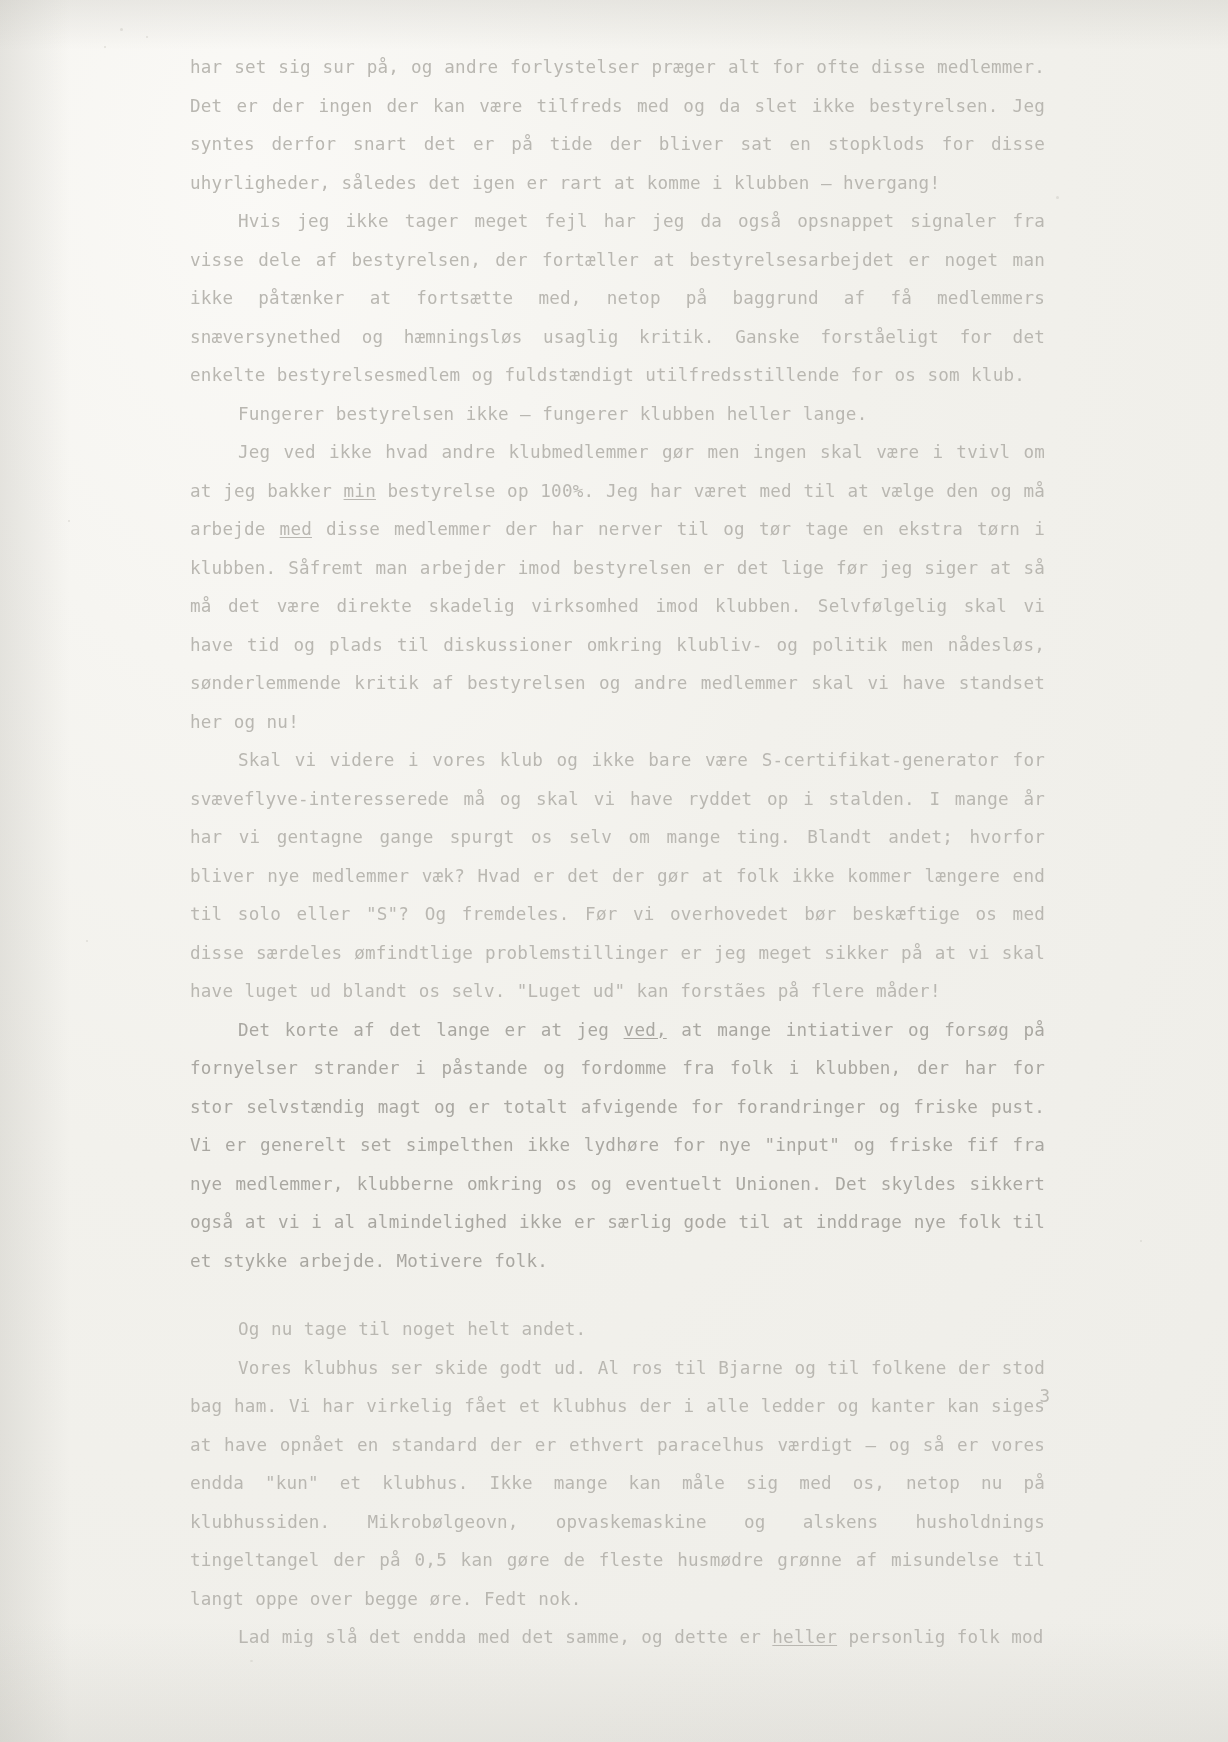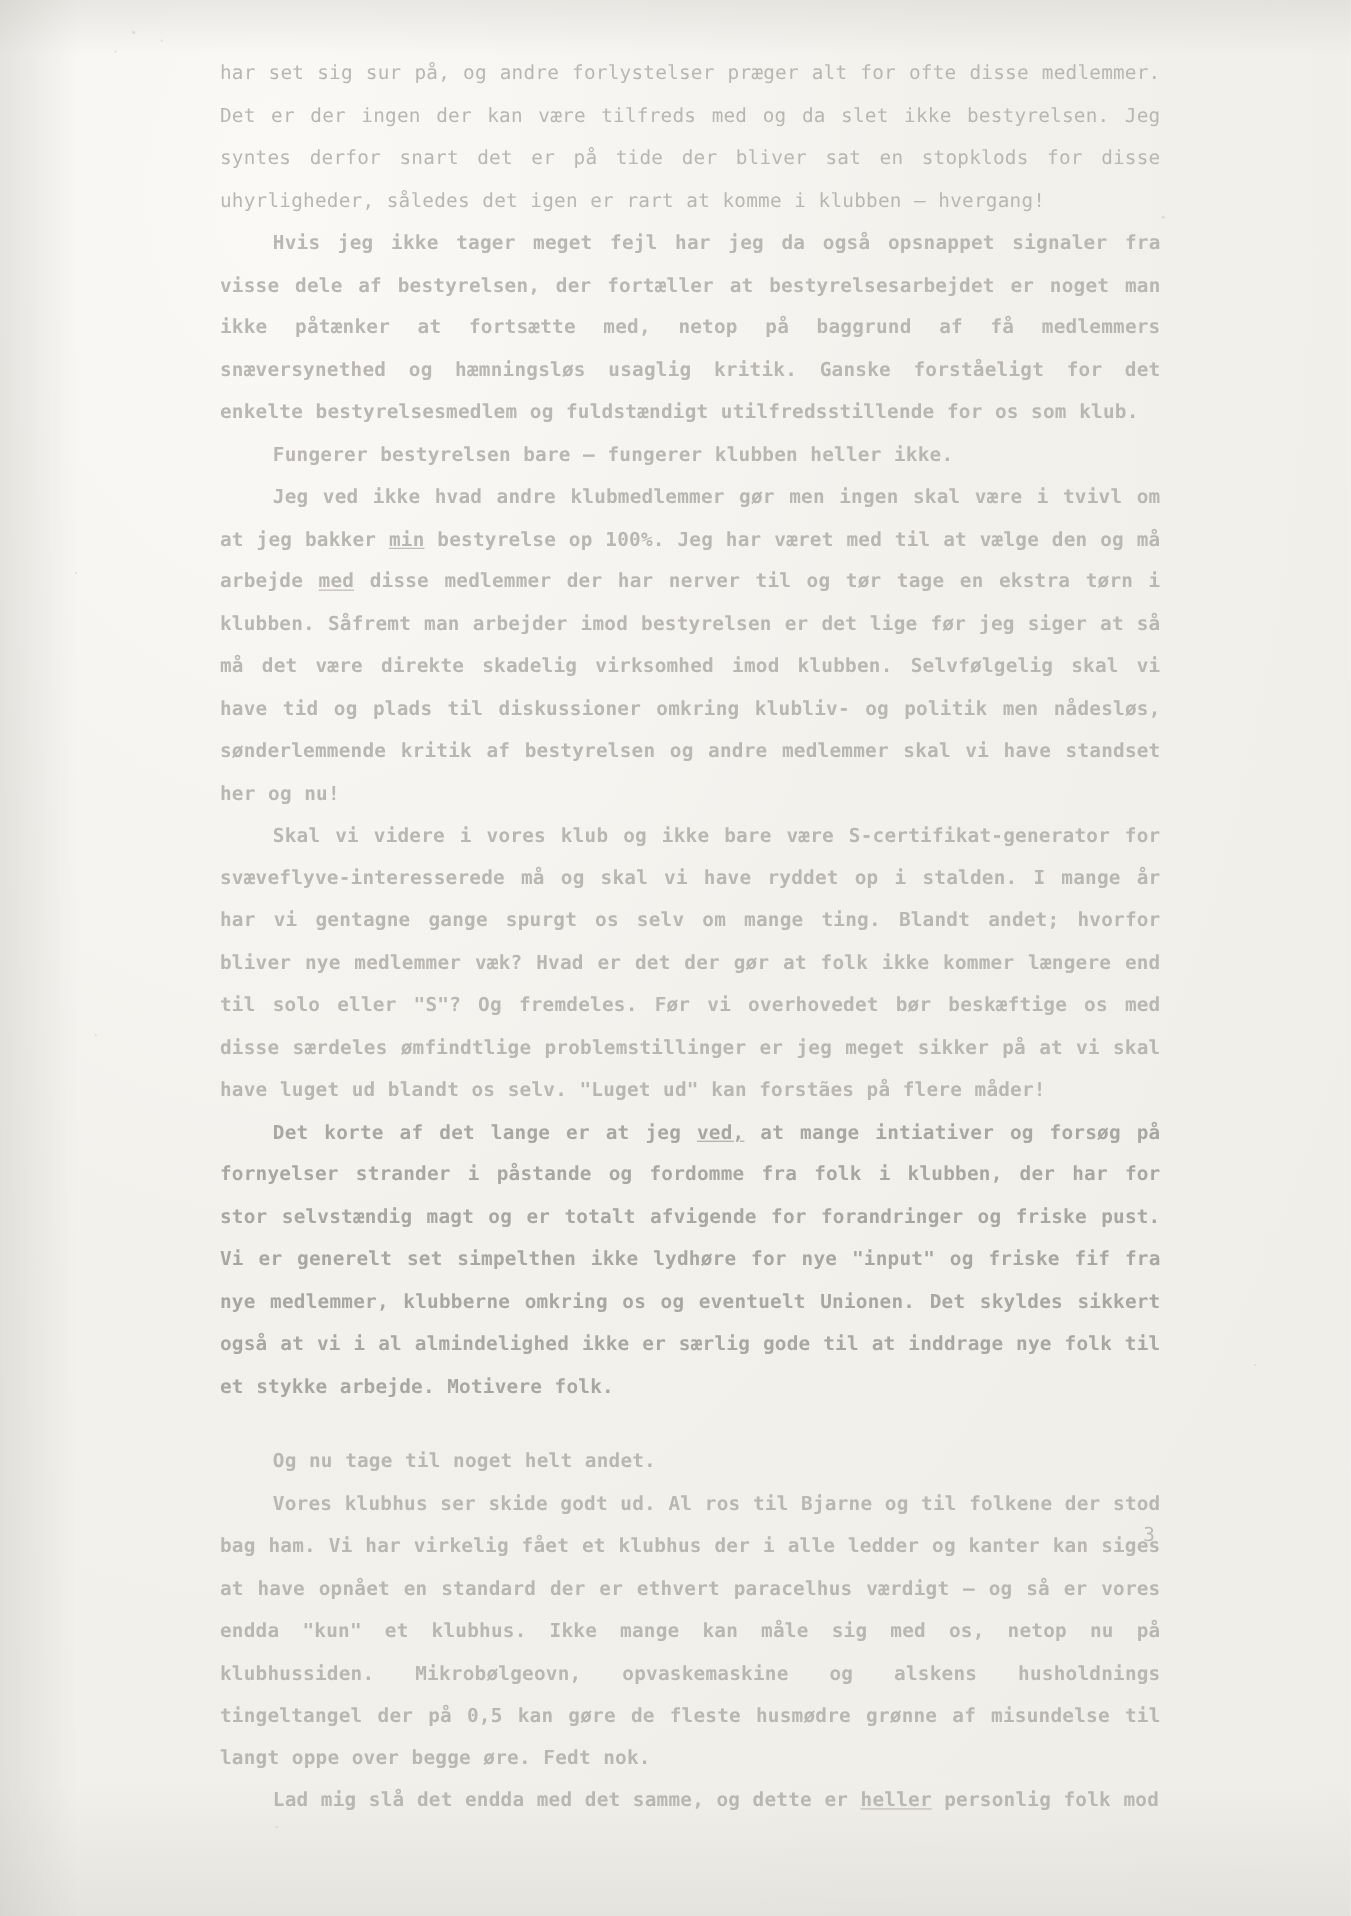--- a/index.html
+++ b/index.html
@@ -23,37 +23,36 @@
   }
   
   .speck {
     position: absolute;
     background: #cfcdc6;
     border-radius: 50%;
     opacity: 0.55;
   }
   .text-column {
     position: absolute;
-    left: 200px;
+    left: 190px;
     top: 48px;
     width: 855px;
   }
   p {
     margin: 0;
     font-size: 17.6px;
     line-height: 38.5px;
     color: #b9b7b1;
     text-align: justify;
     text-justify: inter-word;
     letter-spacing: 0.2px;
     word-spacing: 0.5px;
   }
   p.indent {
     text-indent: 48px;
-    font-weight: bold;
   }
   p.blank-gap {
     height: 30px;
   }
   .u {
     text-decoration: underline;
     text-underline-offset: 2px;
   }
   .darker {
     color: #a9a7a1;
@@ -104,21 +103,21 @@
   <div class="speck" style="left:86px; top:940px; width:2px; height:2px;"></div>
   <div class="speck" style="left:1140px; top:1240px; width:2px; height:2px;"></div>
   <div class="speck" style="left:250px; top:1660px; width:3px; height:2px;"></div>
 
   <div class="text-column">
 
     <p class="">har set sig sur på, og andre forlystelser præger alt for ofte disse medlemmer. Det er der ingen der kan være tilfreds med og da slet ikke bestyrelsen. Jeg syntes derfor snart det er på tide der bliver sat en stopklods for disse uhyrligheder, således det igen er rart at komme i klubben – hvergang!</p>
 
     <p class="indent">Hvis jeg ikke tager meget fejl har jeg da også opsnappet signaler fra visse dele af bestyrelsen, der fortæller at bestyrelsesarbejdet er noget man ikke påtænker at fortsætte med, netop på baggrund af få medlemmers snæversynethed og hæmningsløs usaglig kritik. Ganske forståeligt for det enkelte bestyrelsesmedlem og fuldstændigt utilfredsstillende for os som klub.</p>
 
-    <p class="indent">Fungerer bestyrelsen bare – fungerer klubben heller ikke.</p>
+    <p class="indent">Fungerer bestyrelsen ikke – fungerer klubben heller lange.</p>
 
     <p class="indent"><span>Jeg ved ikke hvad andre klubmedlemmer gør men ingen skal være i tvivl om at jeg bakker </span><span class="u">min</span><span> bestyrelse op 100%. Jeg har været med til at vælge den og må arbejde </span><span class="u">med</span><span> disse medlemmer der har nerver til og tør tage en ekstra tørn i klubben. Såfremt man arbejder imod bestyrelsen er det lige før jeg siger at så må det være direkte skadelig virksomhed imod klubben. Selvfølgelig skal vi have tid og plads til diskussioner omkring klubliv- og politik men nådesløs, sønderlemmende kritik af bestyrelsen og andre medlemmer skal vi have standset her og nu!</span></p>
 
     <p class="indent">Skal vi videre i vores klub og ikke bare være S-certifikat-generator for svæveflyve-interesserede må og skal vi have ryddet op i stalden. I mange år har vi gentagne gange spurgt os selv om mange ting. Blandt andet; hvorfor bliver nye medlemmer væk? Hvad er det der gør at folk ikke kommer længere end til solo eller "S"? Og fremdeles. Før vi overhovedet bør beskæftige os med disse særdeles ømfindtlige problemstillinger er jeg meget sikker på at vi skal have luget ud blandt os selv. "Luget ud" kan forstães på flere måder!</p>
 
     <p class="indent darker"><span>Det korte af det lange er at jeg </span><span class="u">ved,</span><span> at mange intiativer og forsøg på fornyelser strander i påstande og fordomme fra folk i klubben, der har for stor selvstændig magt og er totalt afvigende for forandringer og friske pust. Vi er generelt set simpelthen ikke lydhøre for nye "input" og friske fif fra nye medlemmer, klubberne omkring os og eventuelt Unionen. Det skyldes sikkert også at vi i al almindelighed ikke er særlig gode til at inddrage nye folk til et stykke arbejde. Motivere folk.</span></p>
 
 
     <p class="blank-gap"></p>
 

